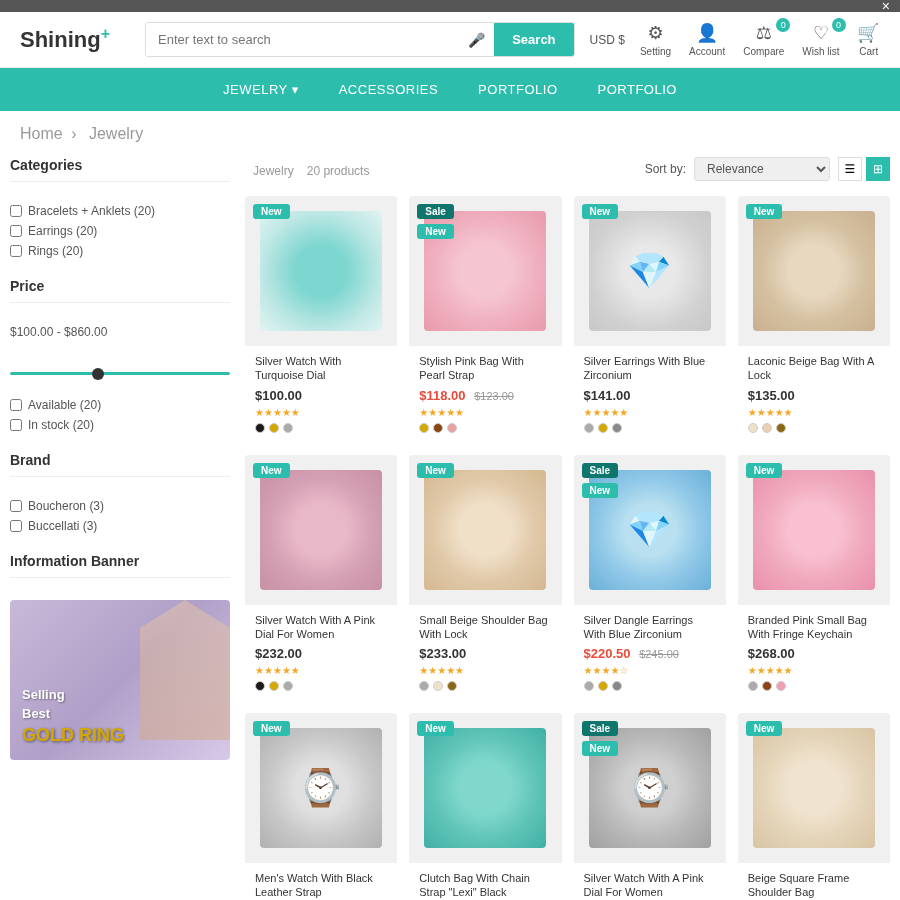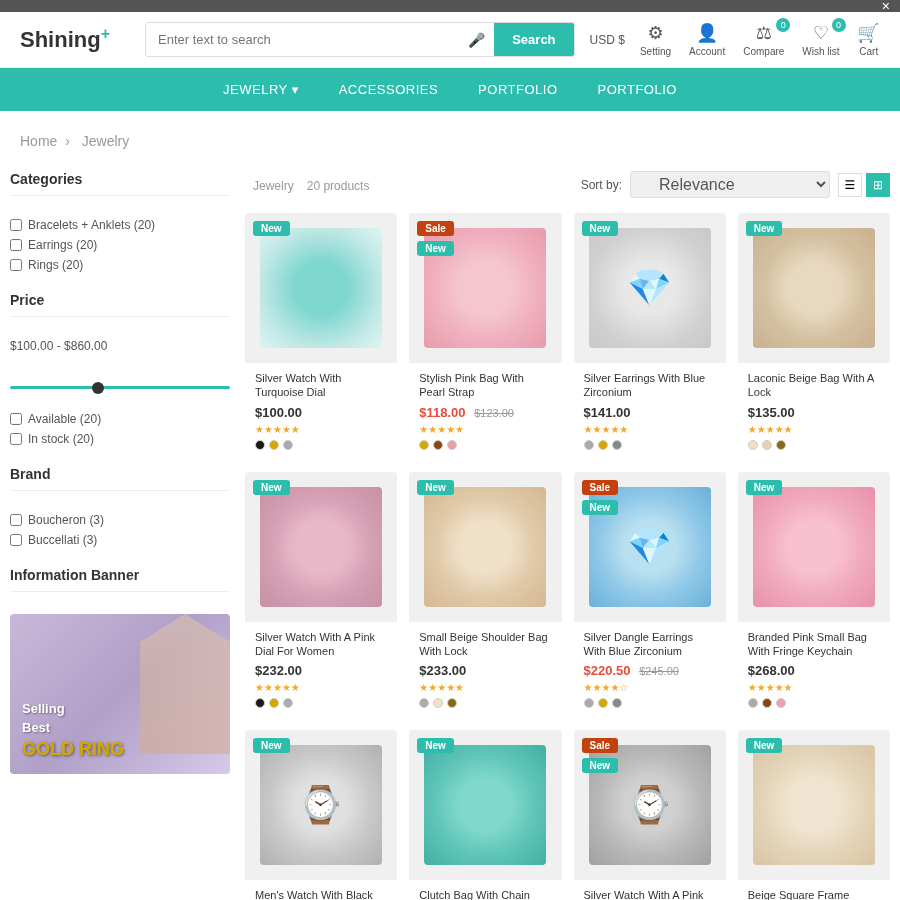--- a/index.html
+++ b/index.html
@@ -121,22 +121,22 @@
       font-size: 13px;
       font-weight: 500;
       letter-spacing: 0.5px;
       display: flex;
       align-items: center;
       gap: 4px;
     }
 
     
     .breadcrumb {
-      padding: 22px 20px;
-      font-size: 14px;
+      padding: 14px 20px;
+      font-size: 16px;
       color: #999;
     }
     .breadcrumb a { color: #999; text-decoration: none; }
     .breadcrumb span { margin: 0 4px; }
 
     
     .main-layout {
       display: flex;
       padding: 0 10px 20px;
       gap: 15px;
@@ -219,22 +219,22 @@
     }
     .sort-controls {
       display: flex;
       align-items: center;
       gap: 8px;
       font-size: 12px;
       color: #555;
     }
     .sort-select {
       border: 1px solid #ddd;
-      padding: 3px 24px;
-      font-size: 16px;
+      padding: 3px 8px;
+      font-size: 12px;
       color: #555;
       border-radius: 3px;
       cursor: pointer;
     }
     .view-toggle {
       display: flex;
       gap: 4px;
     }
     .view-btn {
       width: 24px;
@@ -277,21 +277,21 @@
       top: 8px;
       left: 8px;
       padding: 2px 8px;
       border-radius: 3px;
       font-size: 10px;
       font-weight: bold;
       color: #fff;
       z-index: 2;
     }
     .badge-new { background: #2dbdad; }
-    .badge-sale { background: #c2410c; }
+    .badge-sale { background: #0f766e; }
     .badge-new2 {
       position: absolute;
       top: 28px;
       left: 8px;
       padding: 2px 8px;
       border-radius: 3px;
       font-size: 10px;
       font-weight: bold;
       color: #fff;
       background: #2dbdad;

